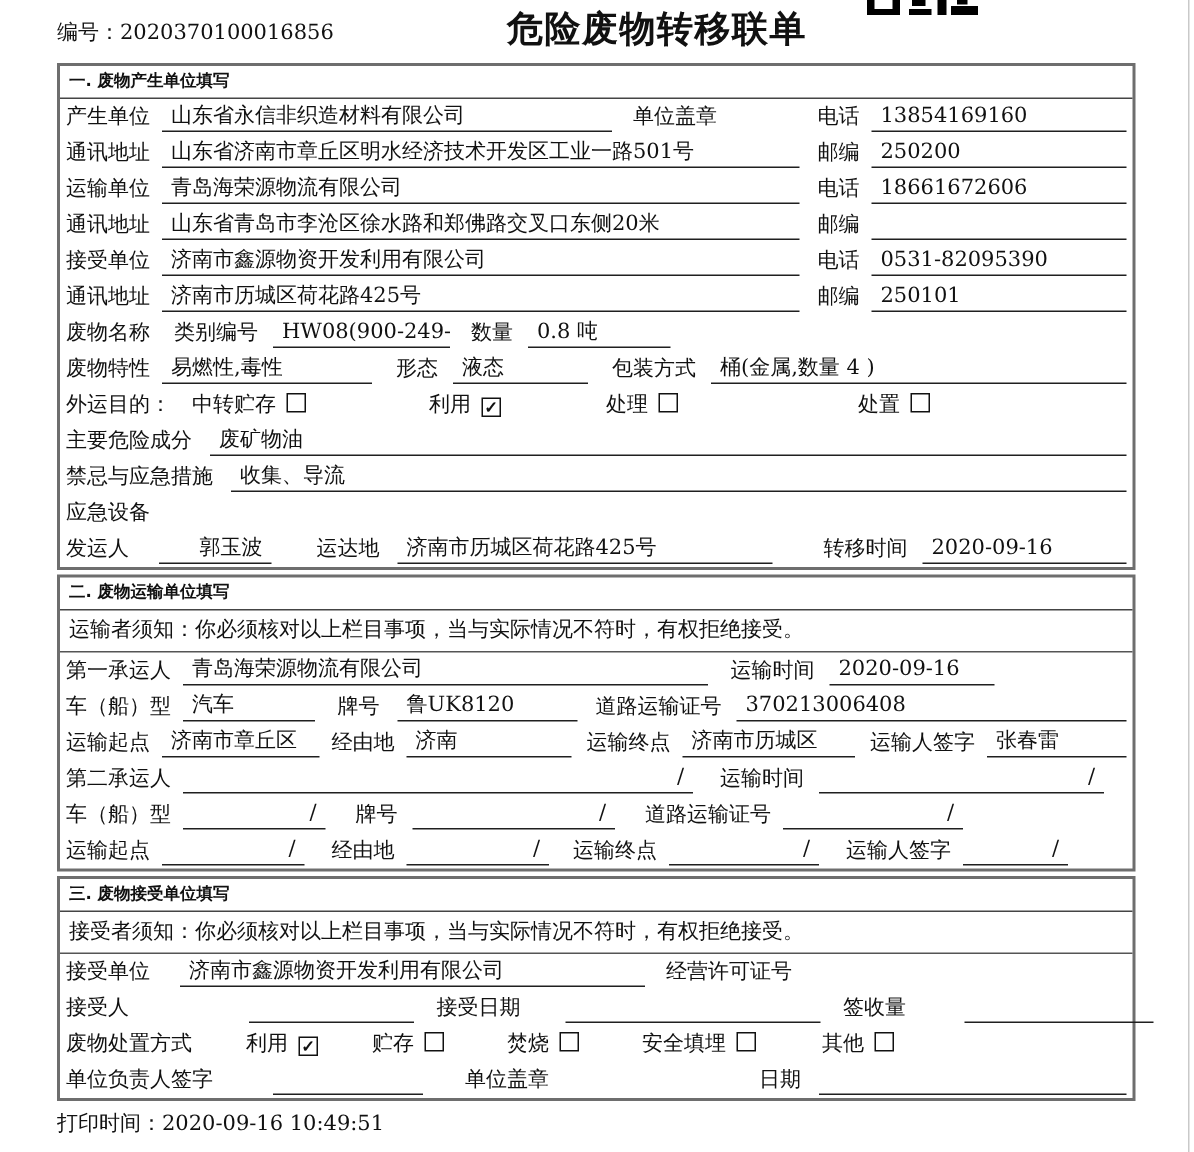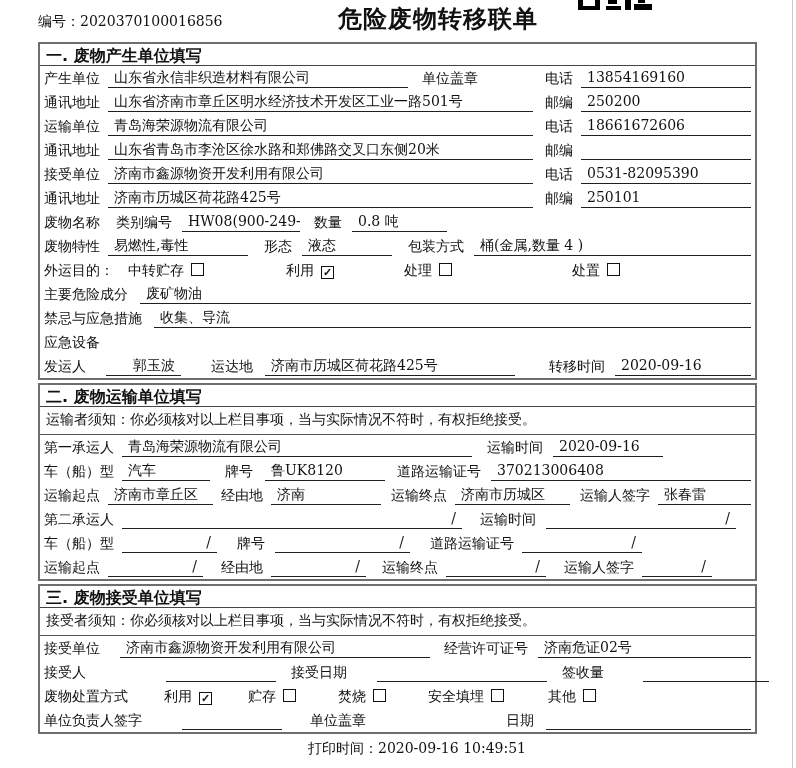--- a/index.html
+++ b/index.html
@@ -13,37 +13,37 @@
   .page-edge { position:absolute; top:0; bottom:0; right:3px; width:1px; background:#c9c9c9; }
 
   .hdr { position:relative; height:42px;border-radius:15px; }
   .serial { position:absolute; left:38px; top:13px; font-size:14px; white-space:nowrap; }
   .doc-title { position:absolute; left:0; width:100%; top:3px; text-align:center;
     font-size:24px; font-weight:700; letter-spacing:1px; transform:translateX(40px); }
   .qr { position:absolute; left:578px; top:0; width:76px; height:10px; }
 
   .box { margin:0 0 3px 38px; width:719px; border:2px solid #6e6e6e; background:#fff; }
   .sec-title { font-family:"DejaVu Sans","Liberation Sans",sans-serif;
-    font-size:16px; font-weight:700; padding:2px 6px 3px 6px; height:22px;
+    font-size:11px; font-weight:700; padding:2px 6px 3px 6px; height:22px;
     border-bottom:1px solid #444; }
   .notice { font-size:14px; padding:4px 6px 5px 6px; height:28px; border-bottom:1px solid #555; }
 
   .row { display:flex; align-items:flex-end; height:24px; padding:0 4px 2px 4px;
     font-size:14px; line-height:19px; }
   .lbl { white-space:nowrap; flex:0 0 auto; }
   .u { border-bottom:1px solid #1f1f1f; padding:0 6px; white-space:nowrap;
     flex:0 0 auto; min-height:19px; overflow:hidden; }
   .u.c { text-align:right; }
   .u.grow { flex:1 1 auto; }
   .grow { flex:1 1 auto; }
   .opt { white-space:nowrap; flex:0 0 auto; }
   .cb { display:inline-block; width:13px; height:13px; border:1px solid #111;
     margin-left:7px; vertical-align:-1px; font-size:11px; line-height:11px;
     text-align:center; font-weight:700; }
-  .footer { margin:6px 0 0 38px; font-size:14px;text-align:center; }
+  .footer { margin:6px 0 0 38px; font-size:14px; }
   .g8{margin-left:8px}.g10{margin-left:10px}.g12{margin-left:12px}.g14{margin-left:14px}
   .g15{margin-left:15px}.g16{margin-left:16px}.g18{margin-left:18px}.g20{margin-left:20px}
   .g28{margin-left:28px}.g30{margin-left:30px}.g34{margin-left:34px}.g36{margin-left:36px}
   .g39{margin-left:39px}.g40{margin-left:40px}.g42{margin-left:42px}.g44{margin-left:44px}
   .g70{margin-left:70px}.g80{margin-left:80px}.g82{margin-left:82px}.g120{margin-left:120px}
 </style>
 </head>
 <body>
 
 <div class="page">
@@ -220,21 +220,20 @@
   </div>
 
   <div class="box">
     <div class="sec-title">三. 废物接受单位填写</div>
     <div class="notice">接受者须知：你必须核对以上栏目事项，当与实际情况不符时，有权拒绝接受。</div>
 
     <div class="row">
       <span class="lbl">接受单位</span>
       <span class="u g20" style="width:310px">济南市鑫源物资开发利用有限公司</span>
       <span class="lbl g14">经营许可证号</span>
-      <span class="u grow g10">济南危证02号</span>
     </div>
 
     <div class="row">
       <span class="lbl">接受人</span>
       <span class="u g80" style="width:110px"></span>
       <span class="lbl g15">接受日期</span>
       <span class="u g30" style="width:170px"></span>
       <span class="lbl g15">签收量</span>
       <span class="u g39" style="width:126px"></span>
     </div>

